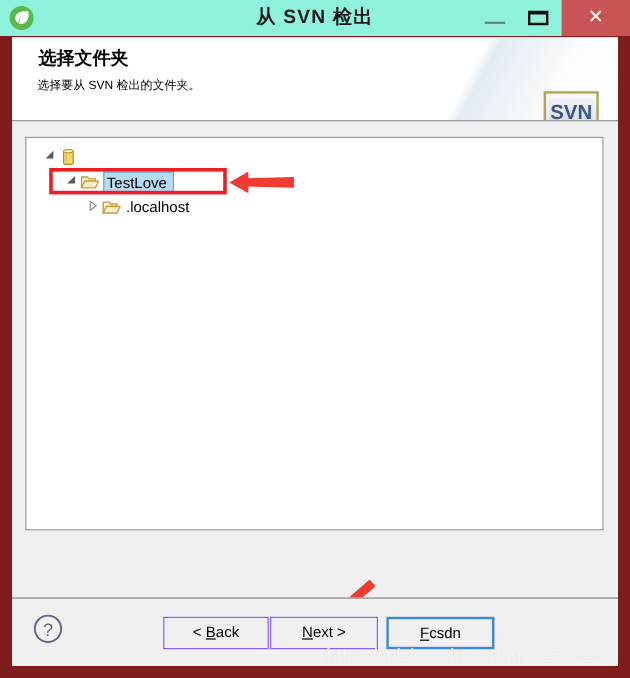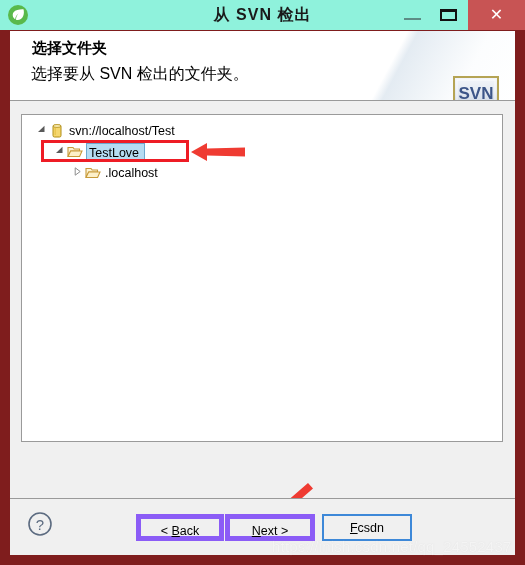--- a/index.html
+++ b/index.html
@@ -112,21 +112,21 @@
   #header-title {
     position: absolute;
     left: 22px; top: 8px;
     font-size: 15px;
     font-weight: bold;
     color: #000;
   }
   #header-desc {
     position: absolute;
     left: 21px; top: 33px;
-    font-size: 16px;
+    font-size: 10px;
     color: #000;
   }
   #svn-logo {
     position: absolute;
     left: 440px; top: 44px;
     width: 52px; height: 48px;
   }
 
   
   #body-area {
@@ -239,21 +239,21 @@
   #help-btn {
     position: absolute;
     left: 17px; top: 12px;
     width: 26px; height: 26px;
   }
   .dlgbtn {
     position: absolute;
     top: 15px;
     height: 27px;
     background: #f0f0f0;
-    border: 5px solid #8b5cf6;
+    border: 1px solid #8b5cf6;
     box-sizing: border-box;
     font-family: "Liberation Sans", sans-serif;
     font-size: 12.5px;
     color: #000;
     text-align: center;
     line-height: 25px;
     cursor: default;
     padding: 0;
   }
   #btn-back   { left: 126px; width: 88px; }
@@ -343,21 +343,20 @@
             <path d="M1 7 L7.5 7 L7.5 0.7 Z" fill="#5a5a5a"></path>
           </svg>
         </span>
         <span class="ico">
           <svg width="16" height="16" viewBox="0 0 16 16">
             <rect x="4" y="2" width="8" height="12" rx="1.5" fill="#f5d76e" stroke="#b08d17" stroke-width="1"></rect>
             <ellipse cx="8" cy="3" rx="4" ry="1.4" fill="#fdf0b8" stroke="#b08d17" stroke-width="0.8"></ellipse>
             <line x1="6.2" y1="5" x2="6.2" y2="12" stroke="#e0b93a" stroke-width="0.8"></line>
           </svg>
         </span>
-        <span class="lbl">svn://localhost/Test</span>
       </div>
 
       <div class="tree-row" id="row-testlove">
         <span class="expander">
           <svg width="9" height="9" viewBox="0 0 9 9">
             <path d="M1 7 L7.5 7 L7.5 0.7 Z" fill="#5a5a5a"></path>
           </svg>
         </span>
         <span class="ico">
           <svg width="16" height="16" viewBox="0 0 16 16">

